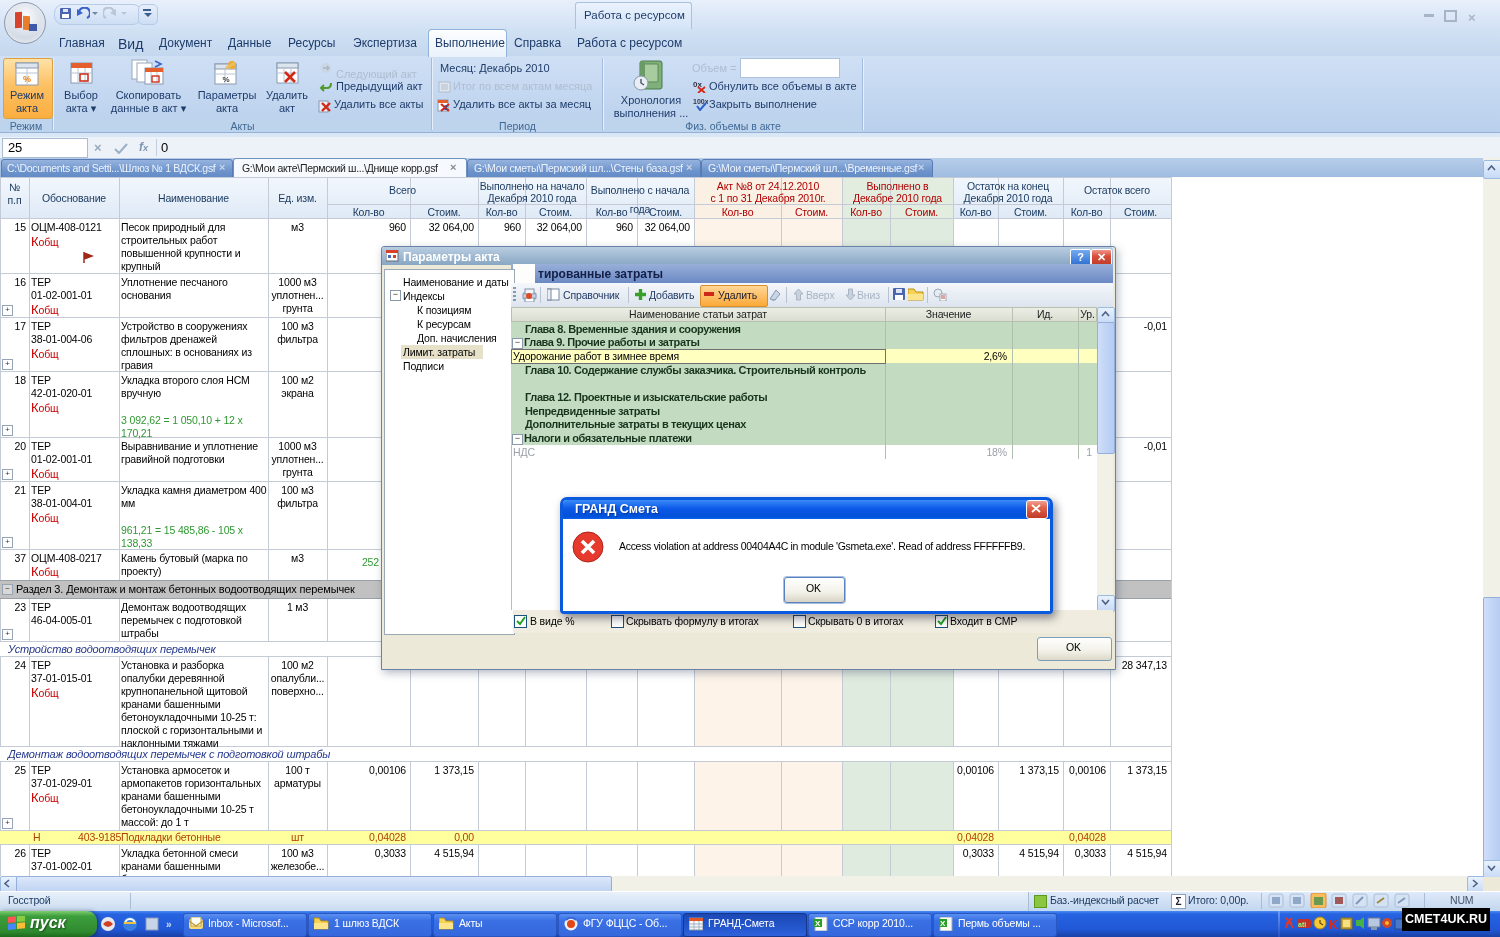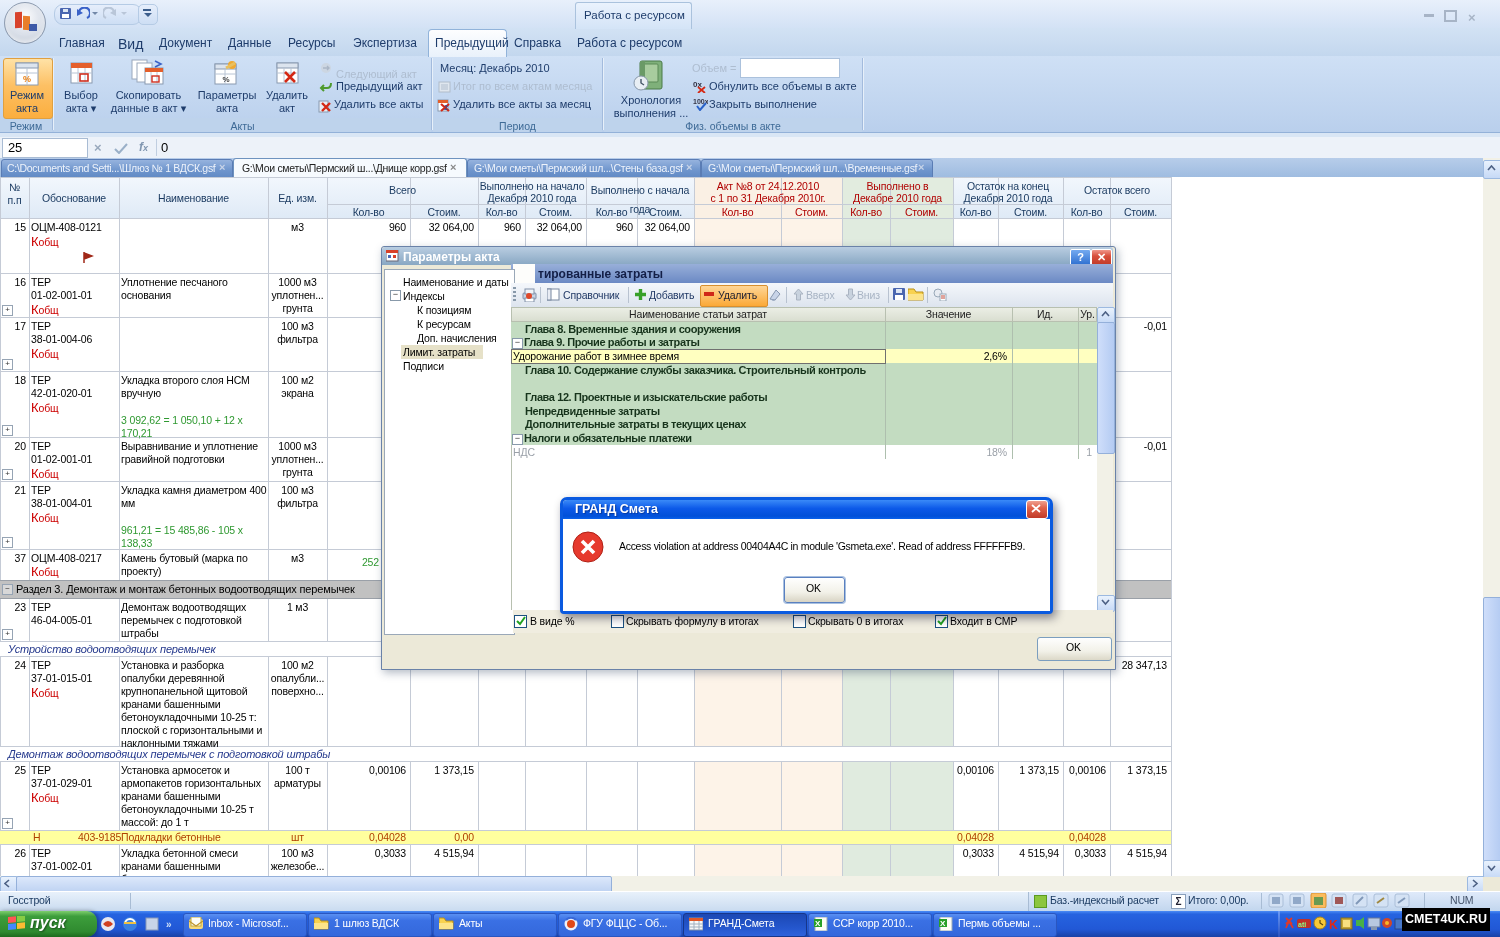--- a/index.html
+++ b/index.html
@@ -64,21 +64,21 @@
 <div class="a" style="left:1444px;top:10px;width:9px;height:8px;border:2px solid #a7b4c6"></div>
 <div class="a" style="left:1468px;top:10px;color:#a7b4c6;font-size:13px;font-weight:bold">×</div>
 
 <div class="a" style="left:428px;top:29px;width:77px;height:27px;background:linear-gradient(#fdfeff,#e9f1fb);border:1px solid #91b3da;border-bottom:none;border-radius:4px 4px 0 0"></div>
 <div class="rtx" style="left:59px;top:36px;font-size:12px">Главная</div>
 <div class="rtx" style="left:118px;top:36px;font-size:14px">Вид</div>
 <div class="rtx" style="left:159px;top:36px;font-size:12px">Документ</div>
 <div class="rtx" style="left:228px;top:36px;font-size:12px">Данные</div>
 <div class="rtx" style="left:288px;top:36px;font-size:12px">Ресурсы</div>
 <div class="rtx" style="left:353px;top:36px;font-size:12px">Экспертиза</div>
-<div class="rtx" style="left:435px;top:36px;font-size:12px">Предыдущий</div>
+<div class="rtx" style="left:435px;top:36px;font-size:12px">Выполнение</div>
 <div class="rtx" style="left:514px;top:36px;font-size:12px">Справка</div>
 <div class="rtx" style="left:577px;top:36px;font-size:12px">Работа с ресурсом</div>
 
 <div class="sep" style="left:52px;top:58px;height:72px"></div>
 <div class="sep" style="left:431px;top:58px;height:72px"></div>
 <div class="sep" style="left:602px;top:58px;height:72px"></div>
 <div class="sep" style="left:862px;top:58px;height:72px"></div>
 
 <div class="a" style="left:0;top:118px;width:52px;height:14px;background:#bed3ec"></div>
 <div class="a" style="left:54px;top:118px;width:377px;height:14px;background:#bed3ec"></div>
@@ -208,21 +208,21 @@
     </svg>
 <div class="a" style="left:139px;top:140px;color:#8096b0;font-size:12px;font-style:italic;font-weight:bold">f<span style="font-size:9px">x</span></div>
 <div class="a" style="left:156px;top:139px;width:1px;height:17px;background:#c0cee0"></div>
 <div class="t" style="left:161px;top:141px;font-size:13px">0</div>
 
 <div class="a" style="left:0;top:158px;width:1500px;height:19px;background:linear-gradient(#b7cdea,#9fbce0)"></div>
 <div class="a" style="left:1px;top:159px;width:230px;height:18px;background:linear-gradient(#96b3de,#6d94cc 60%,#6189c4);border:1px solid #5a7cb4;border-radius:3px 3px 0 0"></div>
 <div class="t" style="left:7px;top:162px;color:#eef3fb;letter-spacing:-0.3px">C:\Documents and Setti...\Шлюз № 1 ВДСК.gsf</div>
 <div class="t" style="left:219px;top:161px;color:#c8d4e8;font-size:11px;font-weight:bold">×</div>
 <div class="a" style="left:233px;top:158px;width:232px;height:19px;background:#f6fafe;border:1px solid #6e93bf;border-bottom:none;border-radius:3px 3px 0 0"></div>
-<div class="t" style="left:242px;top:162px;color:#222;letter-spacing:-0.3px">G:\Мои сметы\Пермский ш...\Днище корр.gsf</div>
+<div class="t" style="left:242px;top:162px;color:#222;letter-spacing:-0.3px">G:\Мои акте\Пермский ш...\Днище корр.gsf</div>
 <div class="t" style="left:450px;top:161px;color:#888;font-size:11px;font-weight:bold">×</div>
 <div class="a" style="left:467px;top:159px;width:232px;height:18px;background:linear-gradient(#96b3de,#6d94cc 60%,#6189c4);border:1px solid #5a7cb4;border-radius:3px 3px 0 0"></div>
 <div class="t" style="left:474px;top:162px;color:#eef3fb;letter-spacing:-0.3px">G:\Мои сметы\Пермский шл...\Стены база.gsf</div>
 <div class="t" style="left:686px;top:161px;color:#c8d4e8;font-size:11px;font-weight:bold">×</div>
 <div class="a" style="left:701px;top:159px;width:230px;height:18px;background:linear-gradient(#96b3de,#6d94cc 60%,#6189c4);border:1px solid #5a7cb4;border-radius:3px 3px 0 0"></div>
 <div class="t" style="left:708px;top:162px;color:#eef3fb;letter-spacing:-0.3px">G:\Мои сметы\Пермский шл...\Временные.gsf</div>
 <div class="t" style="left:918px;top:161px;color:#c8d4e8;font-size:11px;font-weight:bold">×</div>
 
 <div class="a" style="left:0;top:177px;width:1171px;height:41px;background:linear-gradient(#f2f7fd,#dfeaf6)"></div>
 <div class="a" style="left:694px;top:177px;width:148px;height:41px;background:#faf0e4"></div>
@@ -299,38 +299,40 @@
 <div class="t nav ctr" style="left:998px;top:206px;width:65px">Стоим.</div>
 <div class="t nav ctr" style="left:1063px;top:206px;width:47px">Кол-во</div>
 <div class="t nav ctr" style="left:1110px;top:206px;width:61px">Стоим.</div>
 
 <div class="t r" style="left:0;top:221px;width:26px">15</div>
 <div class="t b" style="left:31px;top:221px">ОЦМ-408-0121</div>
 <div class="t b" style="left:31px;top:235px;color:#cc0000"><span style="font-size:13px">К</span>общ</div>
 <svg class="a" style="left:82px;top:251px" width="12" height="13">
       <path d="M2 1 L2 12 M2 2 L10 5 L2 8" fill="#a02818" stroke="#a02818" stroke-width="1.5"></path>
     </svg>
+<div class="t" style="left:121px;top:221px">Песок природный для<br>строительных работ<br>повышенной крупности и<br>крупный</div>
 <div class="t ctr" style="left:268px;top:221px;width:59px">м3</div>
 <div class="t r" style="left:327px;top:221px;width:79px">960</div>
 <div class="t r" style="left:410px;top:221px;width:64px">32 064,00</div>
 <div class="t r" style="left:478px;top:221px;width:43px">960</div>
 <div class="t r" style="left:525px;top:221px;width:57px">32 064,00</div>
 <div class="t r" style="left:586px;top:221px;width:47px">960</div>
 <div class="t r" style="left:637px;top:221px;width:53px">32 064,00</div>
 
 <div class="t r" style="left:0;top:276px;width:26px">16</div>
 <div class="t b" style="left:31px;top:276px">ТЕР<br>01-02-001-01</div>
 <div class="t b" style="left:31px;top:303px;color:#cc0000"><span style="font-size:13px">К</span>общ</div>
 <div class="t" style="left:121px;top:276px">Уплотнение песчаного<br>основания</div>
 <div class="t ctr" style="left:268px;top:276px;width:59px">1000 м3<br>уплотнен...<br>грунта</div>
 <div class="plus" style="left:2px;top:305px">+</div>
 
 <div class="t r" style="left:0;top:320px;width:26px">17</div>
 <div class="t b" style="left:31px;top:320px">ТЕР<br>38-01-004-06</div>
 <div class="t b" style="left:31px;top:347px;color:#cc0000"><span style="font-size:13px">К</span>общ</div>
+<div class="t" style="left:121px;top:320px">Устройство в сооружениях<br>фильтров дренажей<br>сплошных: в основаниях из<br>гравия</div>
 <div class="t ctr" style="left:268px;top:320px;width:59px">100  м3<br>фильтра</div>
 <div class="t r" style="left:1110px;top:320px;width:57px">-0,01</div>
 <div class="plus" style="left:2px;top:359px">+</div>
 
 <div class="t r" style="left:0;top:374px;width:26px">18</div>
 <div class="t b" style="left:31px;top:374px">ТЕР<br>42-01-020-01</div>
 <div class="t b" style="left:31px;top:401px;color:#cc0000"><span style="font-size:13px">К</span>общ</div>
 <div class="t" style="left:121px;top:374px">Укладка второго слоя НСМ<br>вручную</div>
 <div class="t grn" style="left:121px;top:414px">3 092,62 = 1 050,10 + 12 х<br>170,21</div>
 <div class="t ctr" style="left:268px;top:374px;width:59px">100 м2<br>экрана</div>

